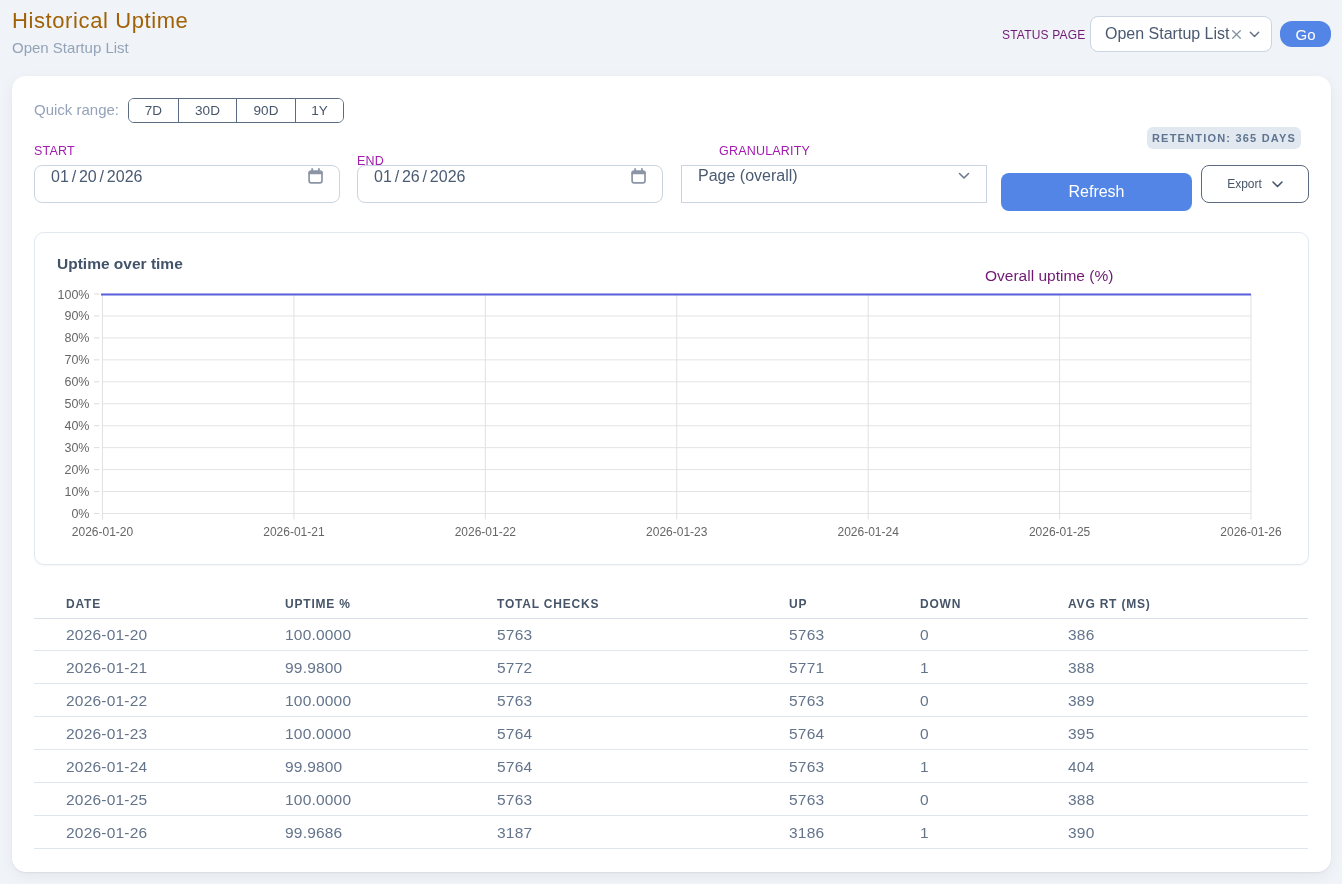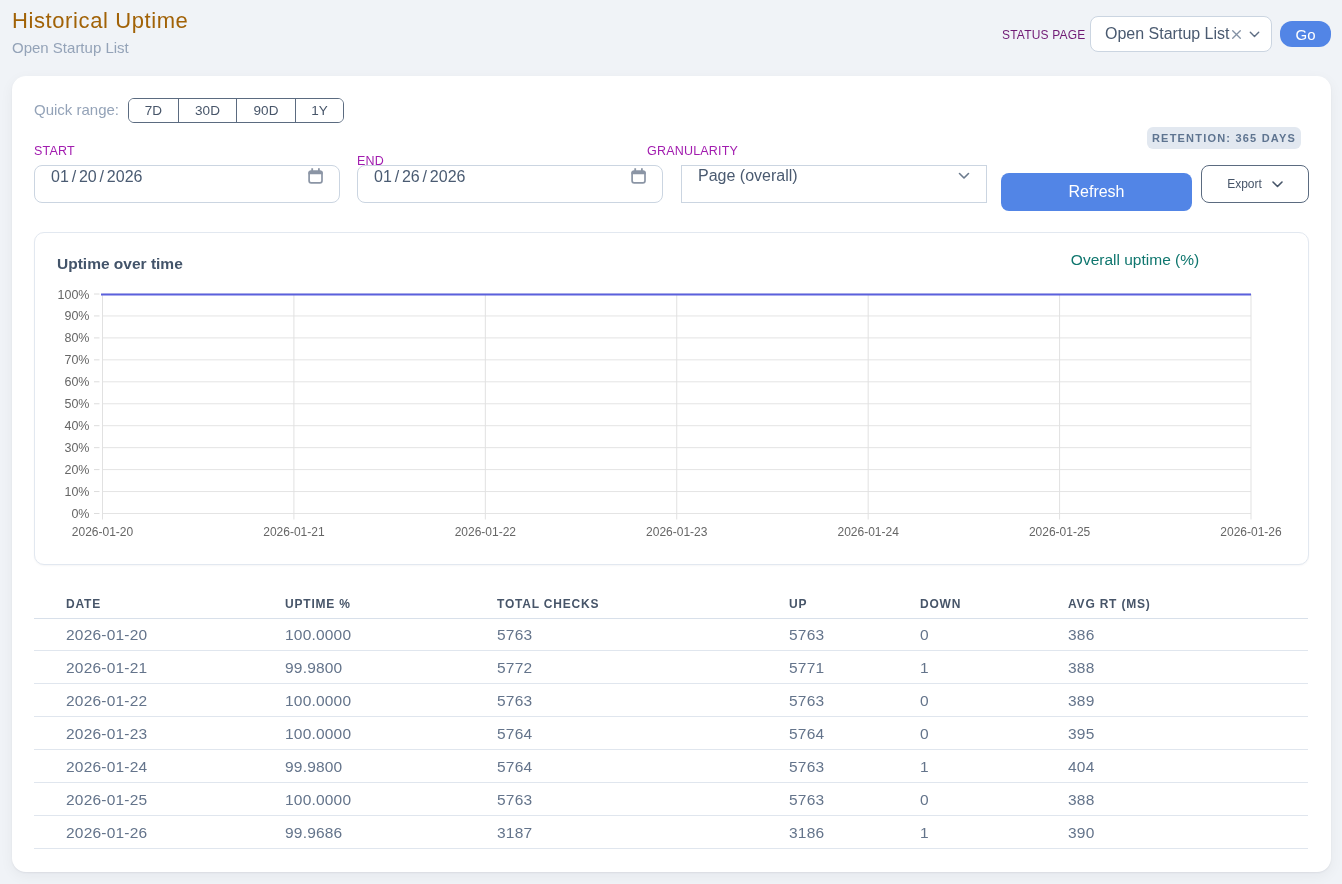--- a/index.html
+++ b/index.html
@@ -21,35 +21,35 @@
 
   .qr-label { left:34px; top:102px; font-size:15px; color:#94a3b8; line-height:1; letter-spacing:0; }
   .qr-group { left:128px; top:98px; display:flex; border:1px solid #5b6b80; border-radius:6px; overflow:hidden; height:25px; background:#fff; }
   .qr-group button { font-family:inherit; background:#fff; border:none; border-right:1px solid #5b6b80; font-size:13.5px; color:#475569; line-height:23px; padding:0; }
   .qr-group button:last-child { border-right:none; }
   .b7 { width:50px; } .b30 { width:58px; } .b90 { width:59px; } .b1y { width:47px; }
 
   .badge { top:100px; left:1147px; width:154px; height:22px; background:#e2e8f0; border-radius:6px; color:#5e7490; font-size:11px; font-weight:700; letter-spacing:1.2px; display:flex; align-items:center; justify-content:center;margin-top:27px; }
 
   .flabel { font-size:12.5px; color:#a21caf; letter-spacing:0.2px; line-height:1; top:145px; }
-  .l-start { left:34px; } .l-end { left:357px;margin-top:10px; } .l-gran { left:647px; }
+  .l-start { left:34px; } .l-end { left:357px;margin-top:10px; } .l-gran { left:719px; }
 
   .date { top:165px; height:38px; border:1px solid #cbd5e1; border-radius:8px; background:#fff; width:306px; display:flex; align-items:center; padding:0 16px 15px 16px; }
   .date svg { position:relative; top:-1px; }
   .date .dtxt { font-size:16px; color:#4a5b72; word-spacing:-1.6px; flex:1; }
   .d-start { left:34px; } .d-end { left:357px; }
   .gran { left:681px; top:165px; width:306px; height:38px; border:1px solid #cbd5e1; border-radius:0; background:#fff; display:flex; align-items:center; padding:0 16px 17px 16px; }
   .gran .txt { font-size:16px; color:#4a5a70; flex:1; }
 
   .refresh { left:1001px; top:165px; width:191px; height:38px; background:#5285e6; border-radius:8px; color:#fff; font-size:16px; display:flex; align-items:center; justify-content:center;margin-top:8px; }
   .export { left:1201px; top:165px; width:108px; height:38px; background:#fff; border:1px solid #5b6b80; border-radius:8px; color:#475569; font-size:12px; display:flex; align-items:center; justify-content:center; gap:10px; }
 
   .chartcard { left:34px; top:232px; width:1275px; height:333px; background:#fff; border:1px solid #e2e8f0; border-radius:10px; box-shadow:0 1px 2px rgba(15,23,42,.04); }
   .ctitle { left:57px; top:256px; font-size:15.5px; font-weight:700; color:#43546a; line-height:1; }
-  .clabel { top:252px; left:985px; width:300px; text-align:center; font-size:15.5px; color:#0f766e; line-height:1; }
+  .clabel { top:268px; left:985px; width:300px; text-align:left; font-size:15.5px; color:#701a75; line-height:1; }
 
   .tbl { left:34px; top:594px; width:1274px; }
   .tbl .hrow { position:relative; height:25px; border-bottom:1px solid #d8e0ea; }
   .tbl .hrow span { position:absolute; top:4px; font-size:12px; font-weight:700; letter-spacing:0.8px; color:#475569; line-height:1; }
   .tbl .row { position:relative; height:33px; border-bottom:1px solid #e0e6ee; }
   .tbl .row.r1 { height:32px; }
   .tbl .row span { position:absolute; top:0; line-height:32px; font-size:15.5px; color:#64748b; letter-spacing:0.2px; }
   .tbl .row + .row span { line-height:33px; }
   .c1 { left:9px;padding-left:23px; } .c2 { left:251px; } .c3 { left:463px; } .c4 { left:755px; } .c5 { left:886px; } .c6 { left:1034px; }
 </style>

